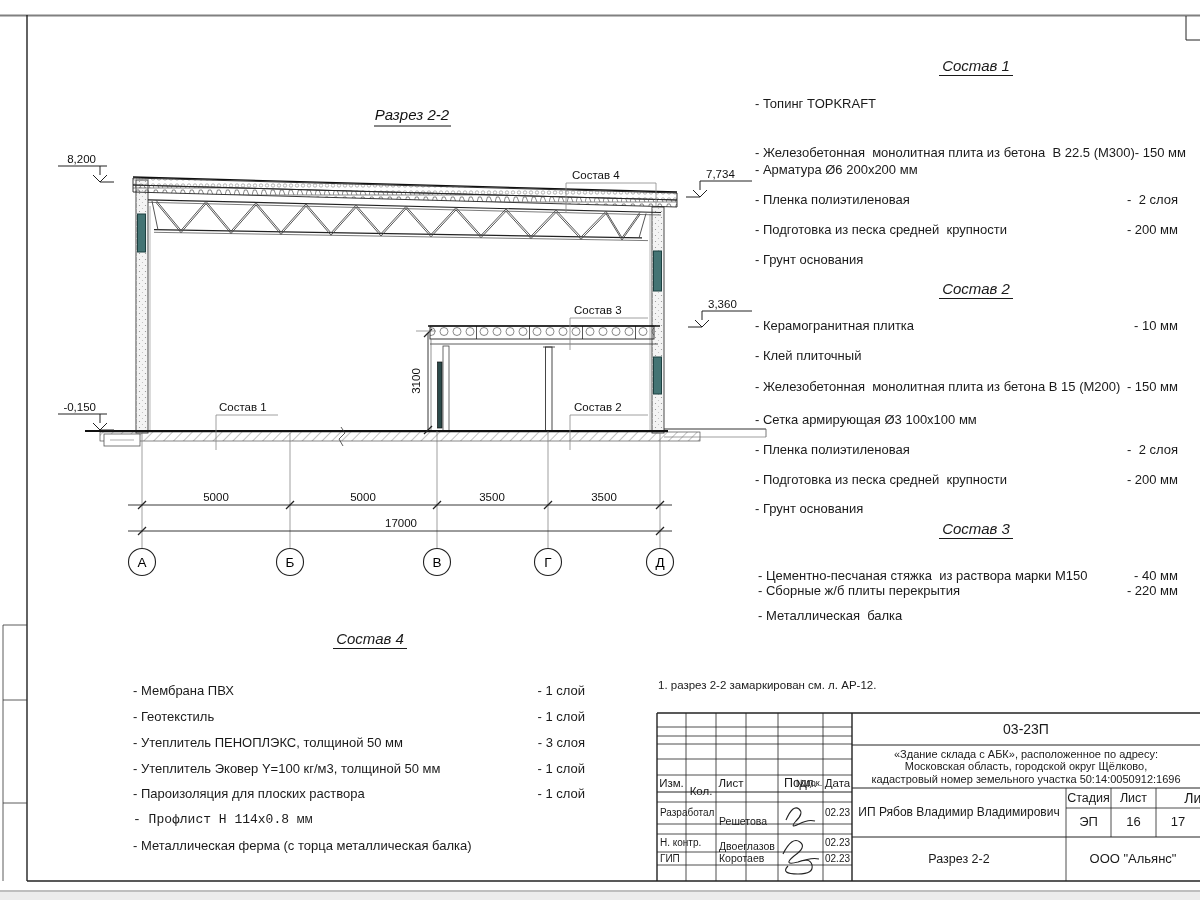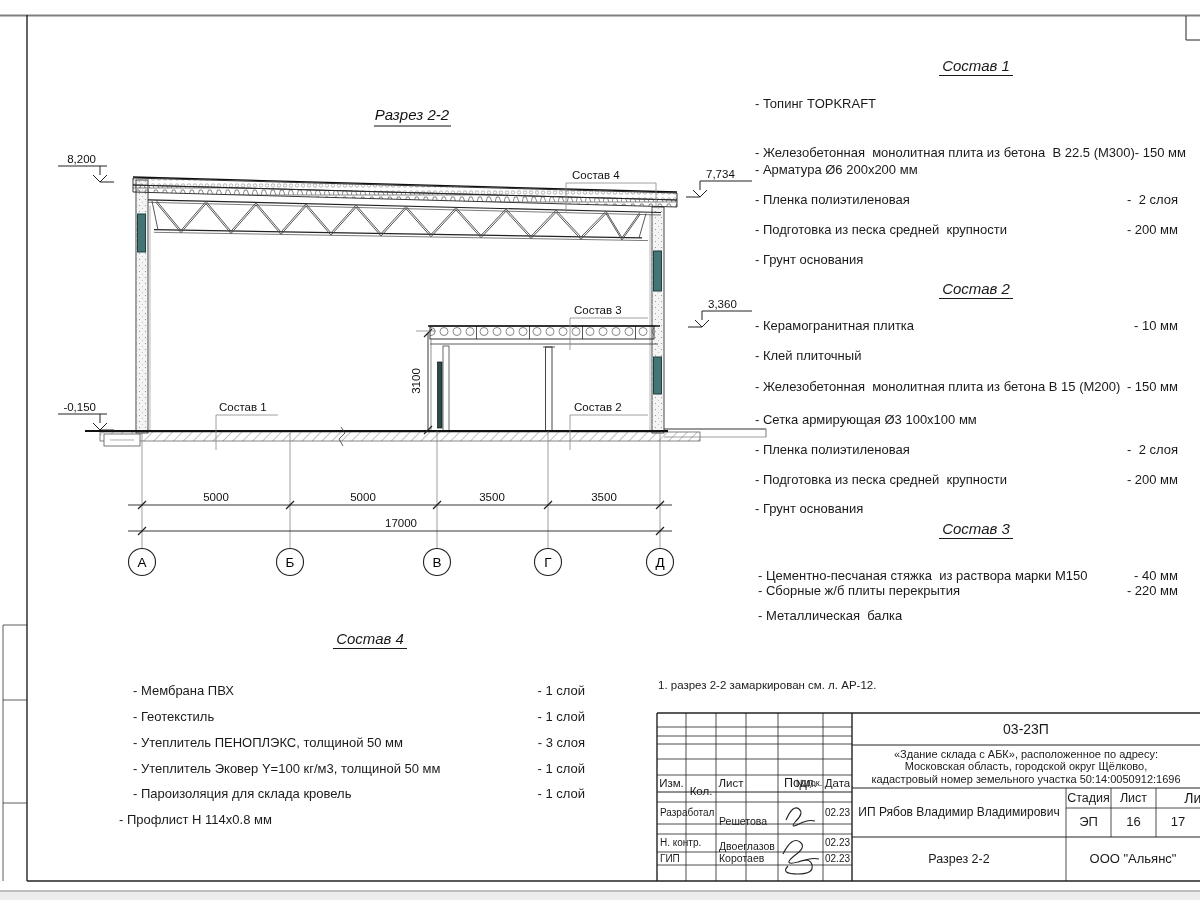--- a/index.html
+++ b/index.html
@@ -274,22 +274,23 @@
 <div class="hd" style="left:752px;top:520px;width:448px;"><span>Состав 3</span></div>
 <div class="row" style="left:758px;top:568px;width:420px;"><span>- Цементно-песчаная стяжка  из раствора марки М150</span><span>- 40 мм</span></div>
 <div class="row" style="left:758px;top:583px;width:420px;"><span>- Сборные ж/б плиты перекрытия</span><span>- 220 мм</span></div>
 <div class="row" style="left:758px;top:586px;width:420px;margin-top:22px;"><span>- Металлическая  балка</span><span></span></div>
 
 <div class="hd" style="left:120px;top:630px;width:500px;"><span>Состав 4</span></div>
 <div class="row" style="left:133px;top:683px;width:452px;"><span>- Мембрана ПВХ</span><span>- 1 слой</span></div>
 <div class="row" style="left:133px;top:709px;width:452px;"><span>- Геотекстиль</span><span>- 1 слой</span></div>
 <div class="row" style="left:133px;top:735px;width:452px;"><span>- Утеплитель ПЕНОПЛЭКС, толщиной 50 мм</span><span>- 3 слоя</span></div>
 <div class="row" style="left:133px;top:761px;width:452px;"><span>- Утеплитель Эковер Y=100 кг/м3, толщиной 50 мм</span><span>- 1 слой</span></div>
-<div class="row" style="left:133px;top:786px;width:452px;"><span>- Пароизоляция для склада кровель</span><span>- 1 слой</span></div>
-<div class="row" style="left:119px;top:812px;width:452px;"><span>- Профлист Н 114х0.8 мм</span><span></span></div>
+<div class="row" style="left:133px;top:786px;width:452px;"><span>- Пароизоляция для плоских раствора</span><span>- 1 слой</span></div>
+<div class="row" style="left:133px;top:812px;width:452px;font-family:Liberation Mono, monospace;"><span>- Профлист Н 114х0.8 мм</span><span></span></div>
+<div class="row" style="left:133px;top:838px;width:452px;"><span>- Металлическая ферма (с торца металлическая балка)</span><span></span></div>
 
 <div class="note" style="left:658px;top:679px;">1. разрез 2-2 замаркирован см. л. АР-12.</div>
 
 <div class="tb" style="left:852px;top:713px;width:348px;height:32px;font-size:14px;border-radius:12px;">03-23П</div>
 <div class="tb" style="left:852px;top:745px;width:348px;height:43px;font-size:11px;flex-direction:column;">
   <div>«Здание склада с АБК», расположенное по адресу:</div>
   <div>Московская область, городской округ Щёлково,</div>
   <div>кадастровый номер земельного участка 50:14:0050912:1696</div>
 </div>
 <div class="tb" style="left:852px;top:788px;width:214px;height:49px;font-size:12px;">ИП Рябов Владимир Владимирович</div>

